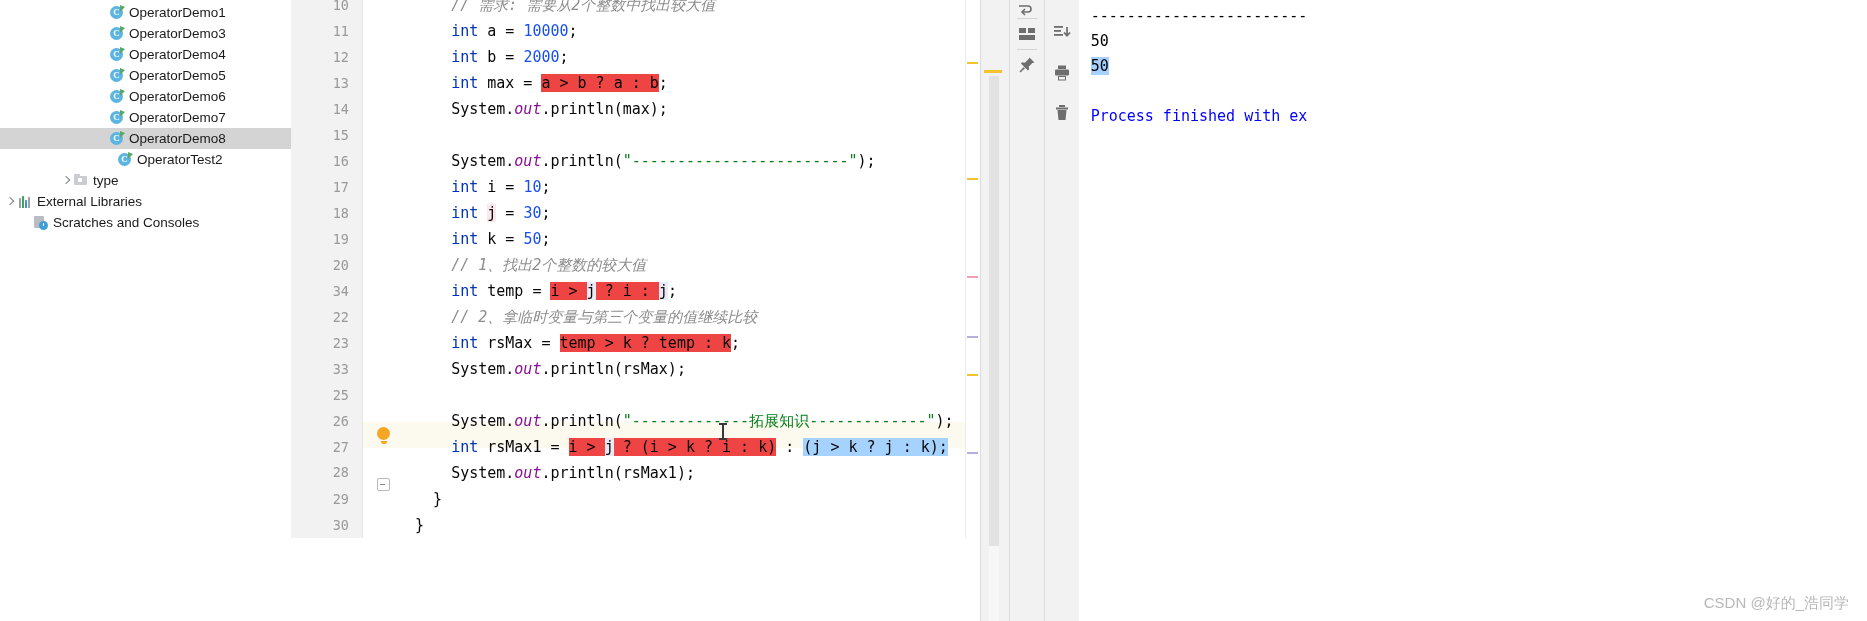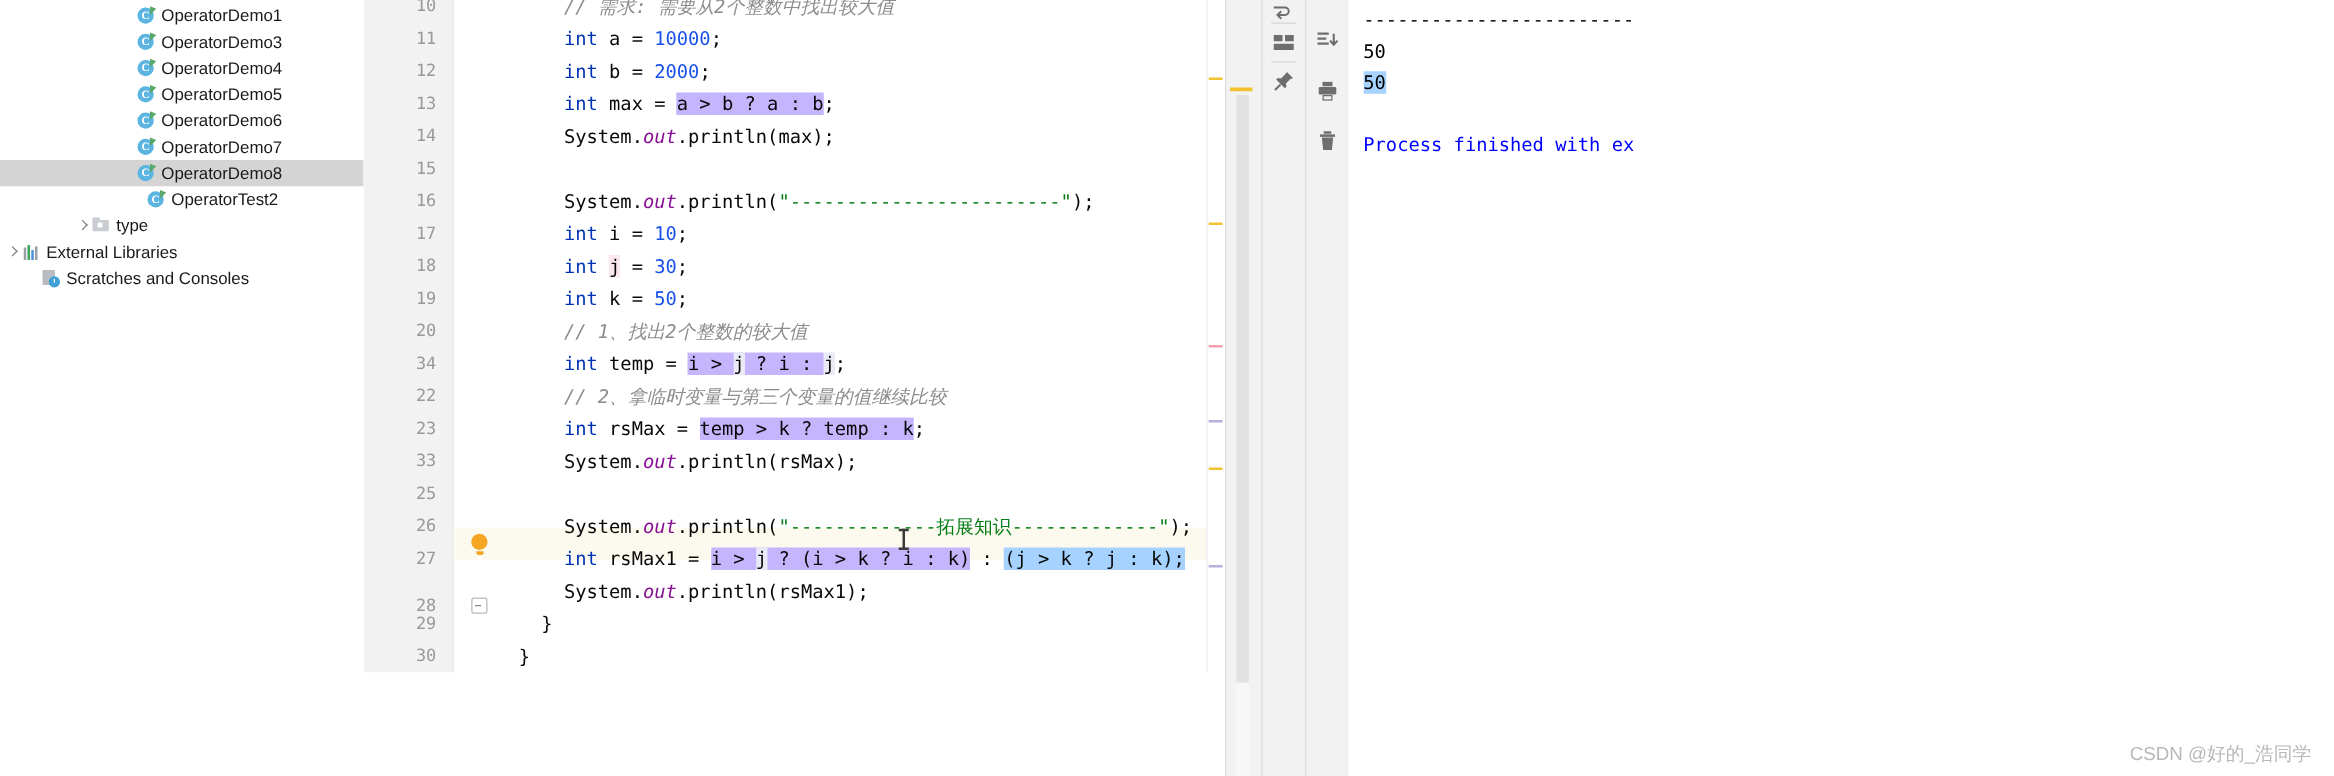--- a/index.html
+++ b/index.html
@@ -218,21 +218,21 @@
     font-family: "DejaVu Sans Mono", monospace;
     font-size: 15px;
     color: #080808;
     letter-spacing: 0px;
   }
   .kw { color: #0033b3; }
   .num { color: #1750eb; }
   .str { color: #067d17; }
   .cmt { color: #8c8c8c; font-style: italic; }
   .fld { color: #871094; font-style: italic; }
-  .hl { background: #c4b5fd; }
+  .hl { background: #ef4444; }
   .hl-soft { background: #eaeaf7; }
   .hl-pink { background: #fbe8ec; }
   .sel { background: #a6d2ff; }
 
   .caret-line {
     position: absolute;
     left: 0;
     right: 0;
     height: 26px;
     background: #fcfaef;
@@ -512,21 +512,21 @@
           <div class="ln" style="top: 200px;">18</div>
           <div class="ln" style="top: 226px;">19</div>
           <div class="ln" style="top: 252px;">20</div>
           <div class="ln" style="top: 278px;">34</div>
           <div class="ln" style="top: 304px;">22</div>
           <div class="ln" style="top: 330px;">23</div>
           <div class="ln" style="top: 356px;">33</div>
           <div class="ln" style="top: 382px;">25</div>
           <div class="ln" style="top: 408px;">26</div>
           <div class="ln" style="top: 434px;">27</div>
-          <div class="ln" style="top: 472px;">28</div>
+          <div class="ln" style="top: 459px;">28</div>
           <div class="ln" style="top: 486px;">29</div>
           <div class="ln" style="top: 512px;">30</div>
         </div>
       <div class="gutter-sep"></div>
     </div>
 
     <div class="marker-col">
       <div class="caret-line" style="top:422px;"></div>
       <div class="bulb" style="left:14px; top:427px;"></div>
       <div class="fold" style="left:14px; top:478px;"></div>

